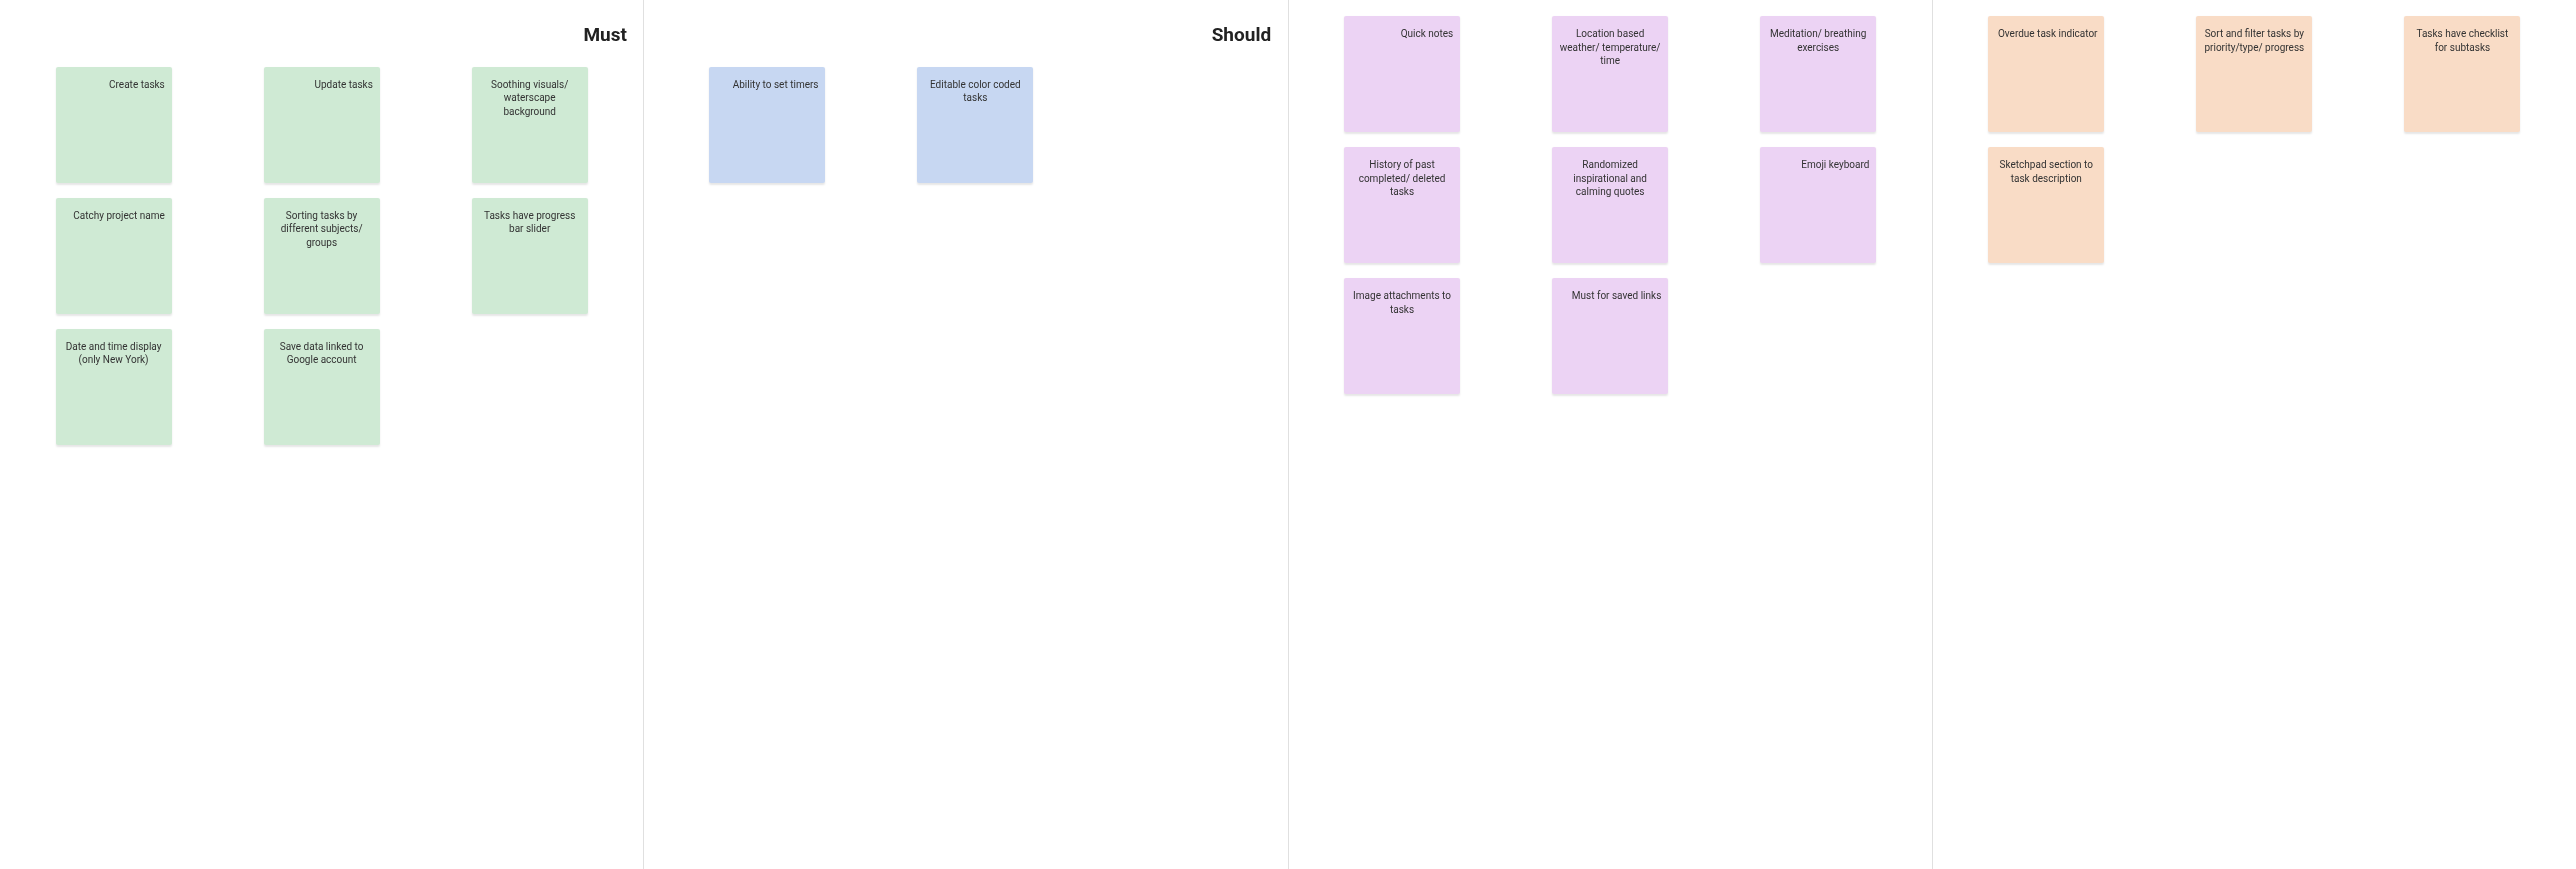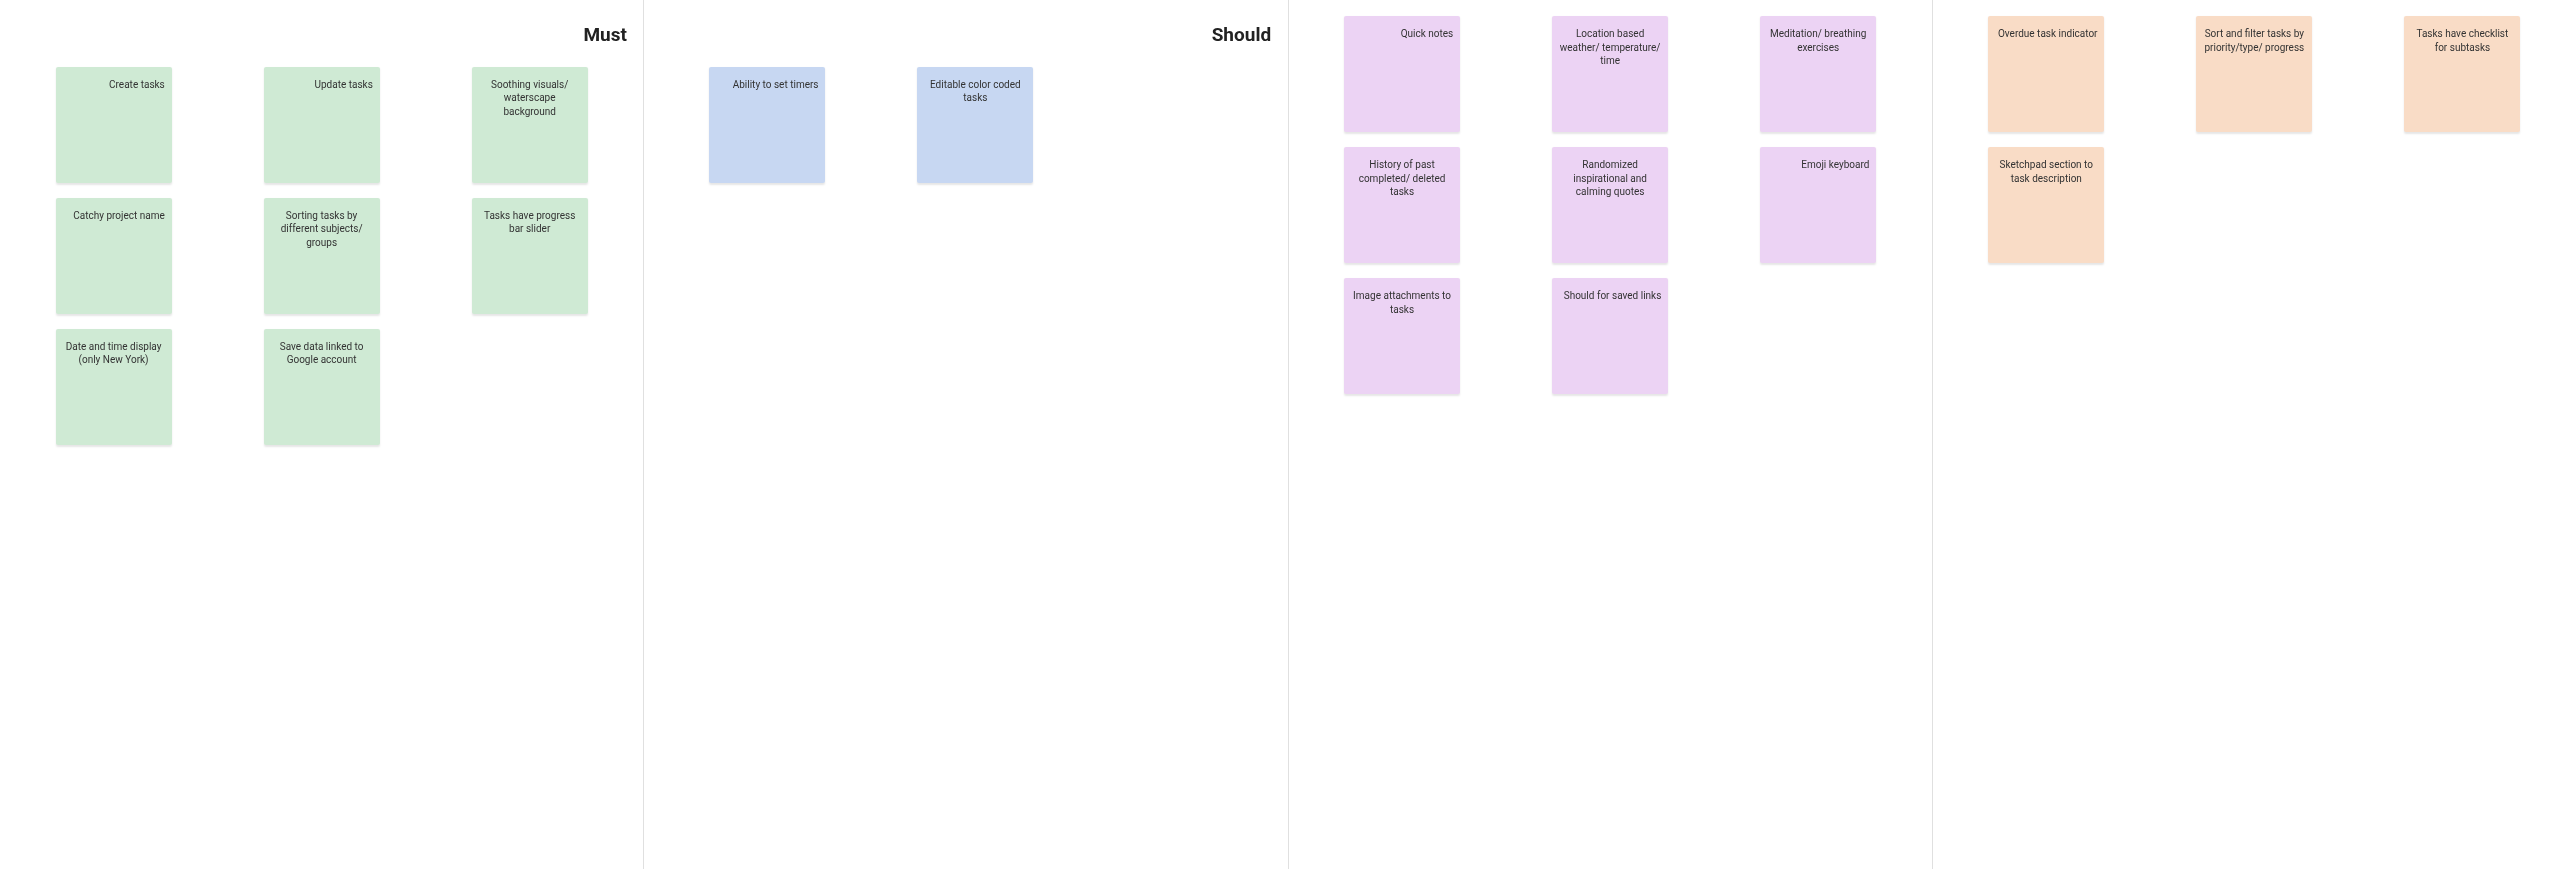--- a/index.html
+++ b/index.html
@@ -128,21 +128,21 @@
       <div class="card">
           <span>Randomized inspirational and calming quotes</span>
         </div>
       <div class="card">
           <span>Emoji keyboard</span>
         </div>
       <div class="card">
           <span>Image attachments to tasks</span>
         </div>
       <div class="card">
-          <span>Should for saved links</span>
+          <span>Must for saved links</span>
         </div>
     </div>
   </div>
 
   <div class="column c-wont">
     <div class="cards">
       <div class="card">
           <span>Overdue task indicator</span>
         </div>
       <div class="card">

